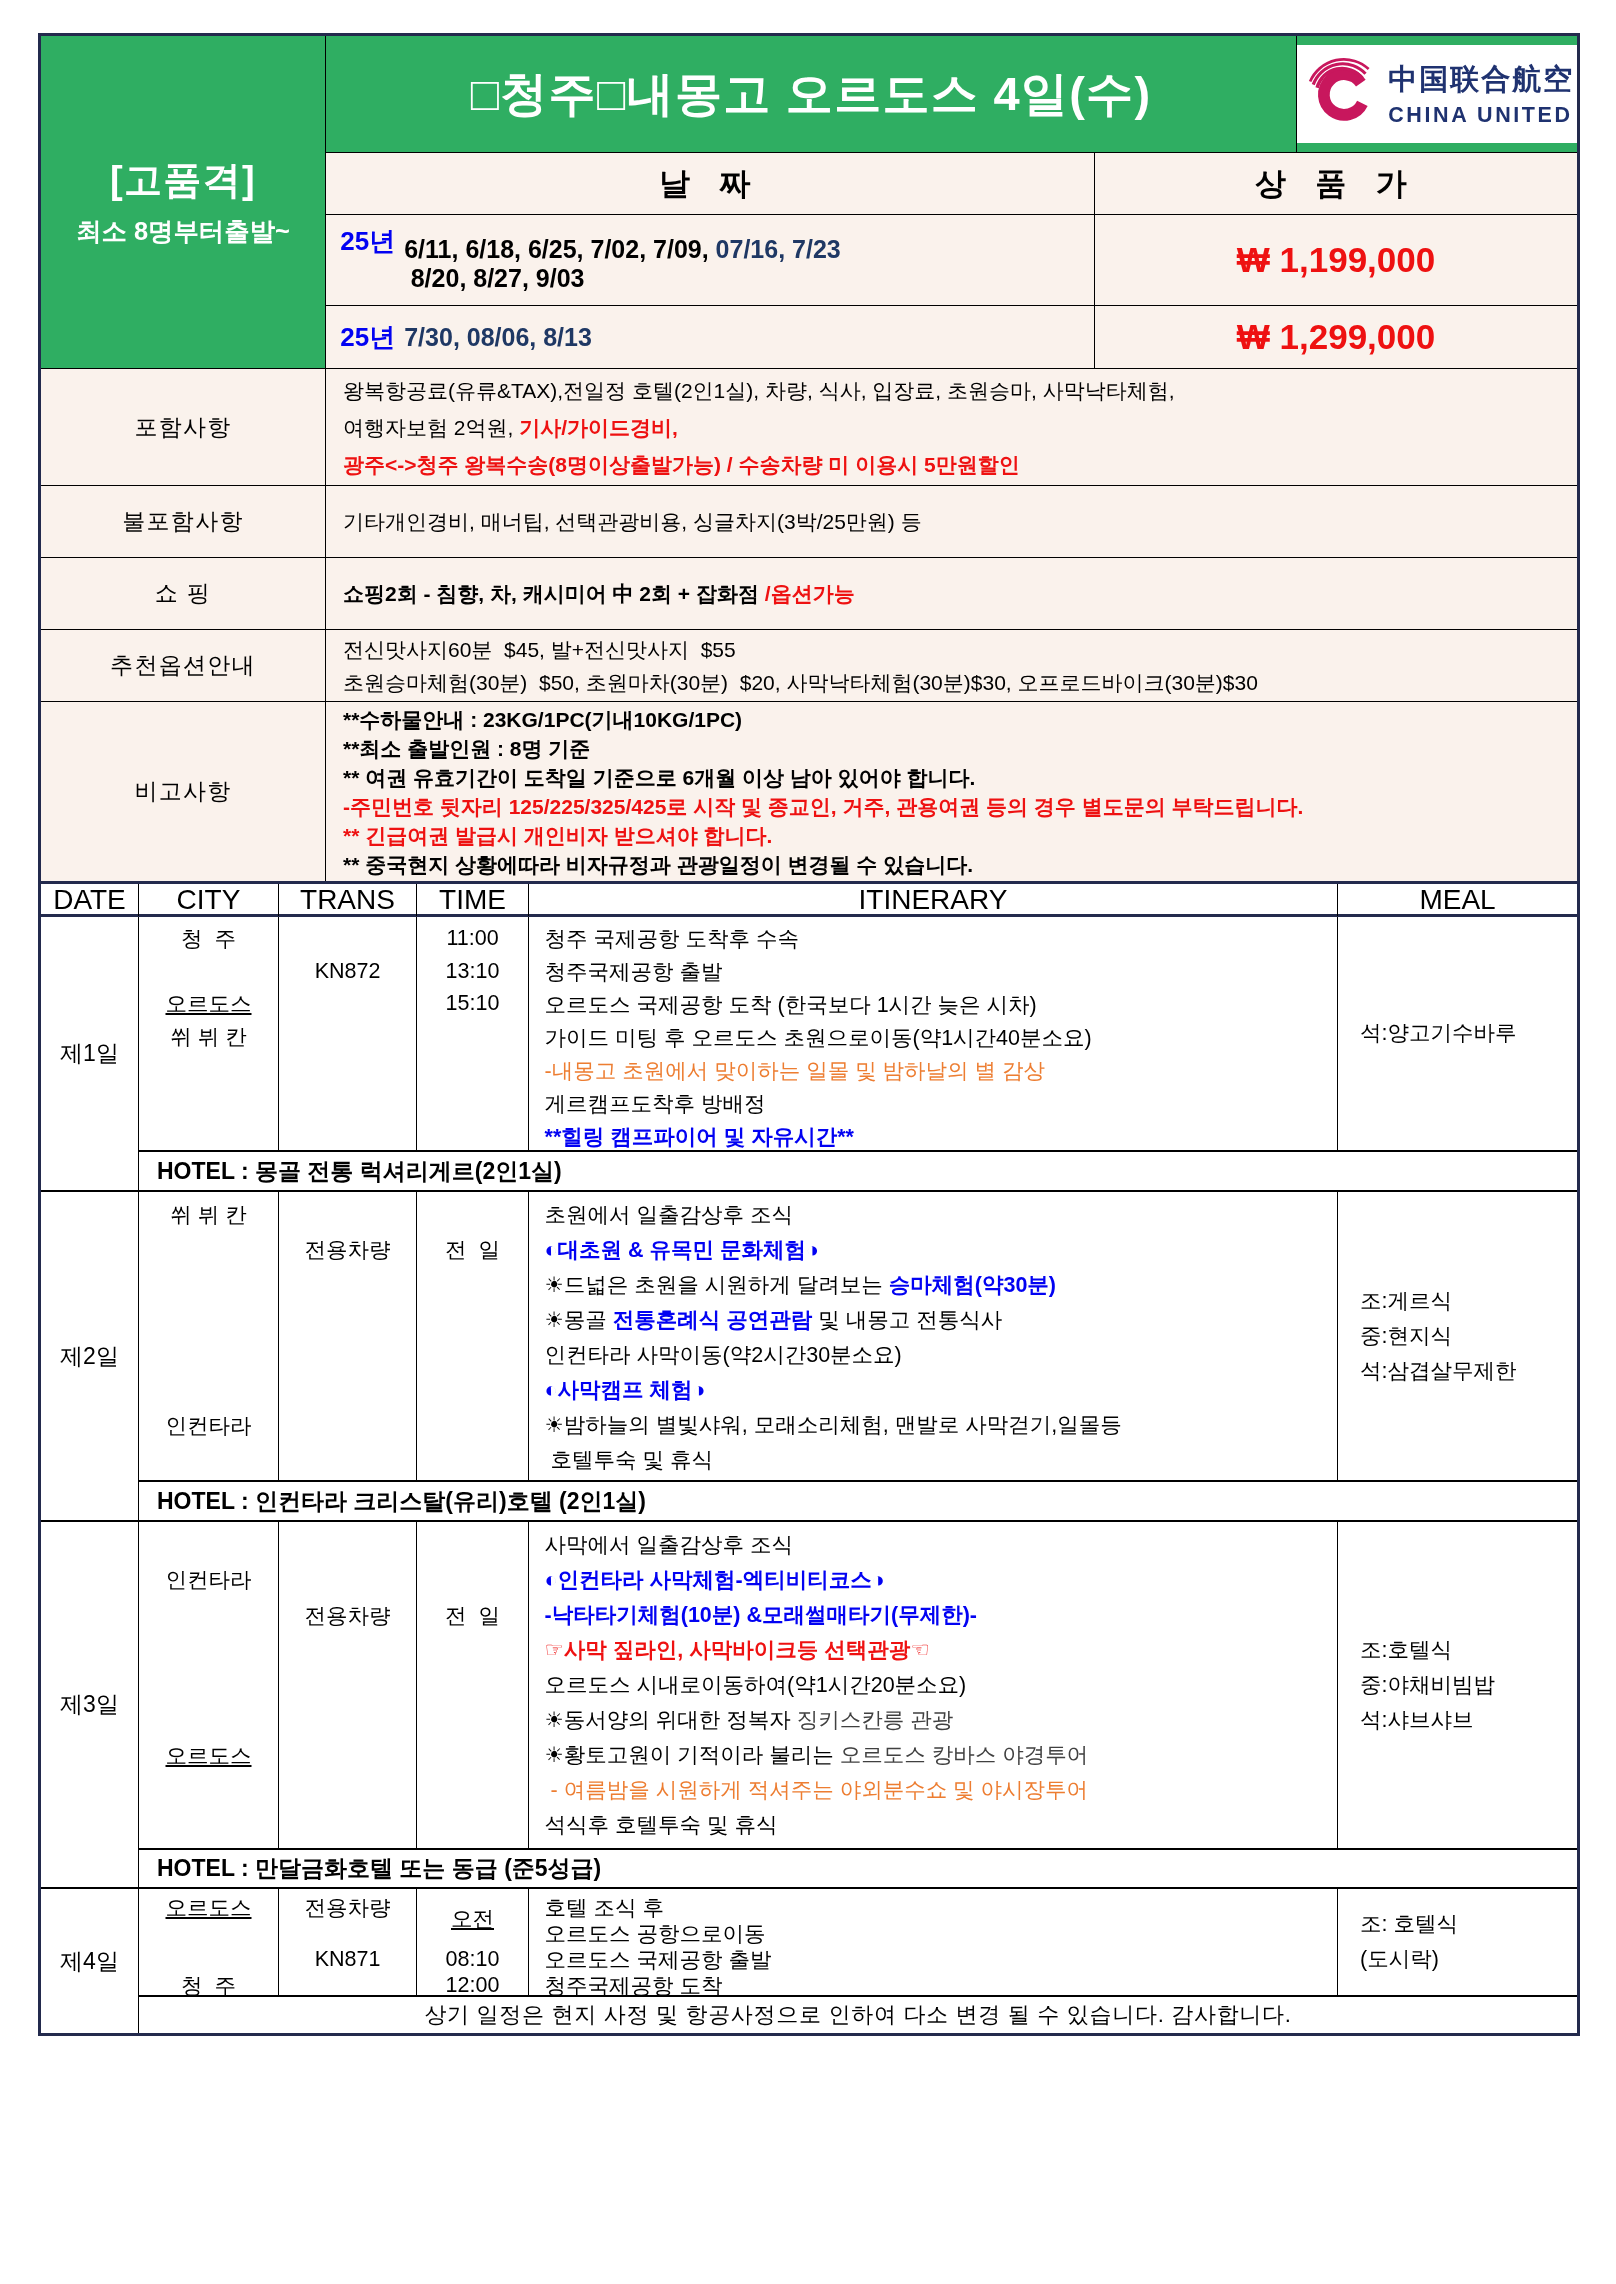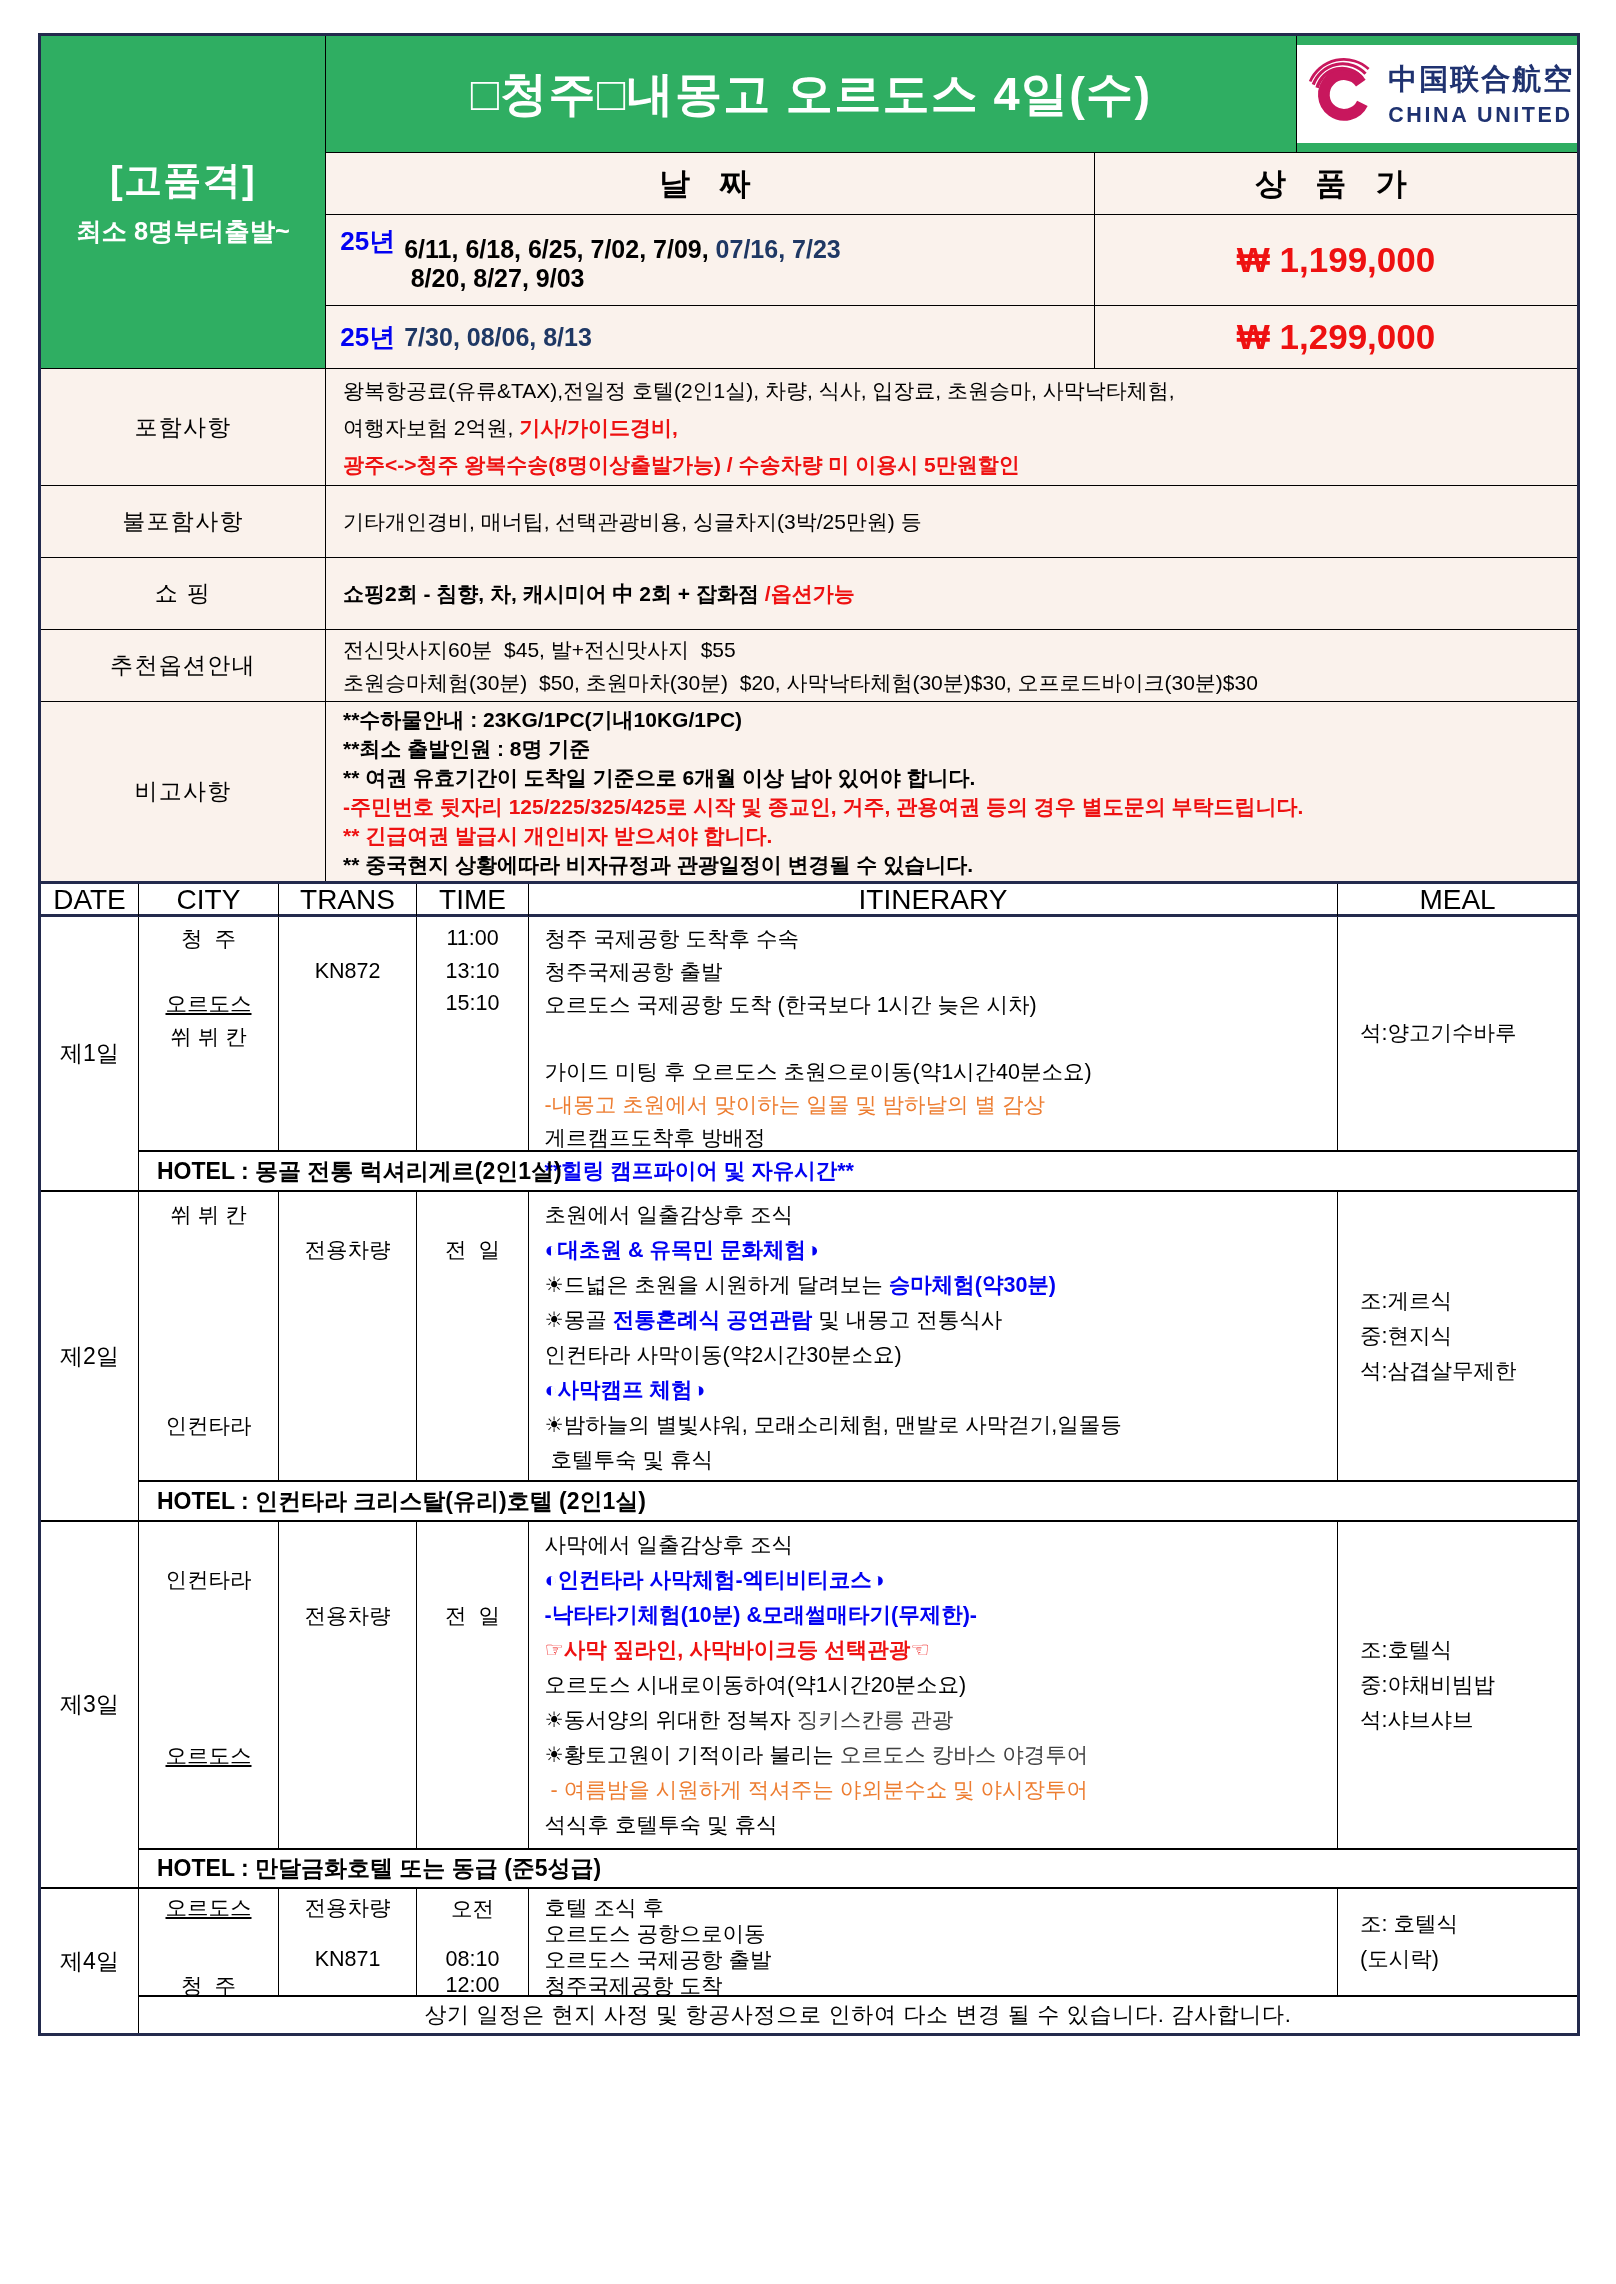--- a/index.html
+++ b/index.html
@@ -173,21 +173,21 @@
         </div>
         <div class="stackcell">
           <div class="sline" style="top: 5.2px; height: 33px;">11:00</div>
           <div class="sline" style="top: 38px; height: 33px;">13:10</div>
           <div class="sline" style="top: 70px; height: 33px;">15:10</div>
         </div>
         <div class="itcell" style="padding-top: 5.2px;">
           <div class="itline" style="height: 33px;"><span class="seg ">청주 국제공항 도착후 수속</span></div>
           <div class="itline" style="height: 33px;"><span class="seg ">청주국제공항 출발</span></div>
           <div class="itline" style="height: 33px;"><span class="seg ">오르도스 국제공항 도착 (한국보다 1시간 늦은 시차)</span></div>
-          <div class="itline" style="height: 33px; margin-top: 34px;"><span class="seg ">가이드 미팅 후 오르도스 초원으로이동(약1시간40분소요)</span></div>
+          <div class="itline" style="height: 33px;"><span class="seg ">가이드 미팅 후 오르도스 초원으로이동(약1시간40분소요)</span></div>
           <div class="itline" style="height: 33px; text-align: right;"><span class="seg o">-내몽고 초원에서 맞이하는 일몰 및 밤하날의 별 감상</span></div>
           <div class="itline" style="height: 33px;"><span class="seg ">게르캠프도착후 방배정</span></div>
           <div class="itline" style="height: 33px;"><span class="seg bb">**힐링 캠프파이어 및 자유시간**</span></div>
         </div>
         <div class="mealcell">
           <div class="mline">석:양고기수바루</div>
         </div>
         <div class="hrow">HOTEL : 몽골 전통 럭셔리게르(2인1실)</div>
       </div>
       <div class="dayblock" style="grid-template-rows: 288px 40px;">
@@ -253,21 +253,21 @@
         <div class="dcell">제4일</div>
         <div class="stackcell">
           <div class="sline u" style="top: 5.2px; height: 26px;">오르도스</div>
           <div class="sline" style="top: 83px; height: 26px;">청  주</div>
         </div>
         <div class="stackcell">
           <div class="sline" style="top: 5.2px; height: 26px;">전용차량</div>
           <div class="sline" style="top: 57px; height: 26px;">KN871</div>
         </div>
         <div class="stackcell">
-          <div class="sline" style="top: 6px; height: 26px;">오전</div>
+          <div class="sline" style="top: 16px; height: 26px; text-decoration: underline;">오전</div>
           <div class="sline" style="top: 57px; height: 26px;">08:10</div>
           <div class="sline" style="top: 83px; height: 26px;">12:00</div>
         </div>
         <div class="itcell" style="padding-top: 5.2px;">
           <div class="itline" style="height: 26px;"><span class="seg ">호텔 조식 후</span></div>
           <div class="itline" style="height: 26px;"><span class="seg ">오르도스 공항으로이동</span></div>
           <div class="itline" style="height: 26px;"><span class="seg ">오르도스 국제공항 출발</span></div>
           <div class="itline" style="height: 26px;"><span class="seg ">청주국제공항 도착</span></div>
         </div>
         <div class="mealcell">

